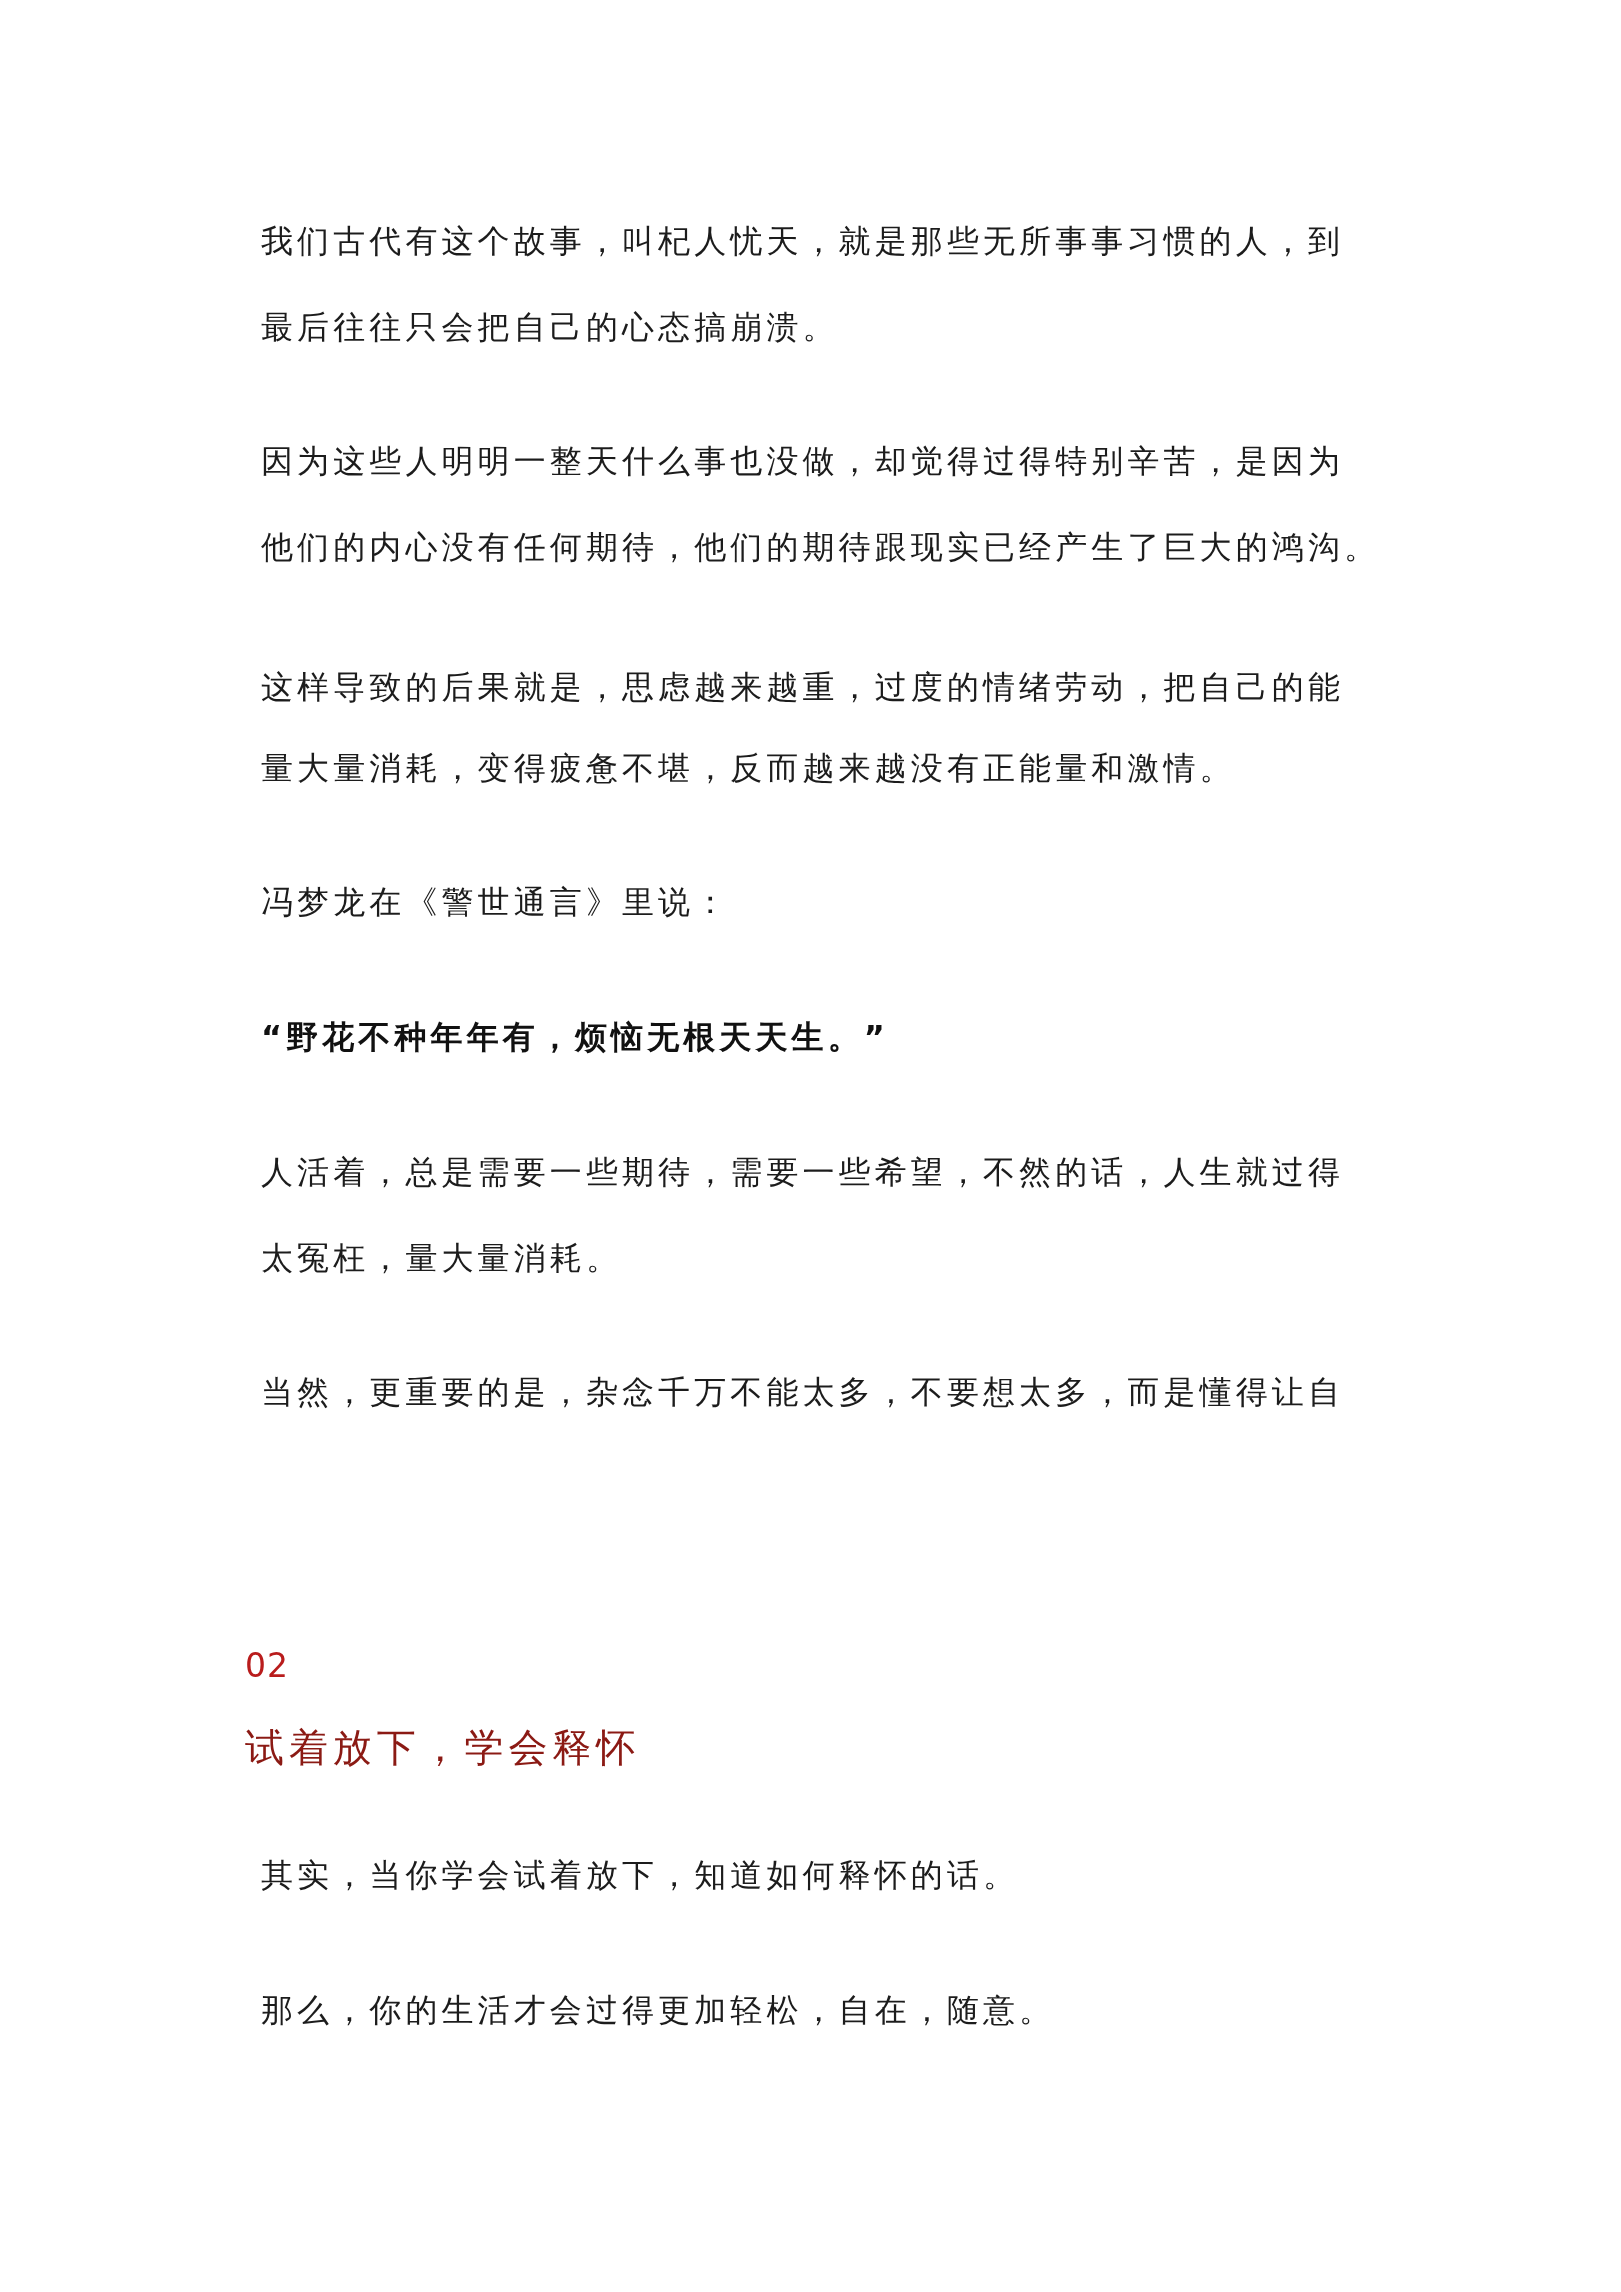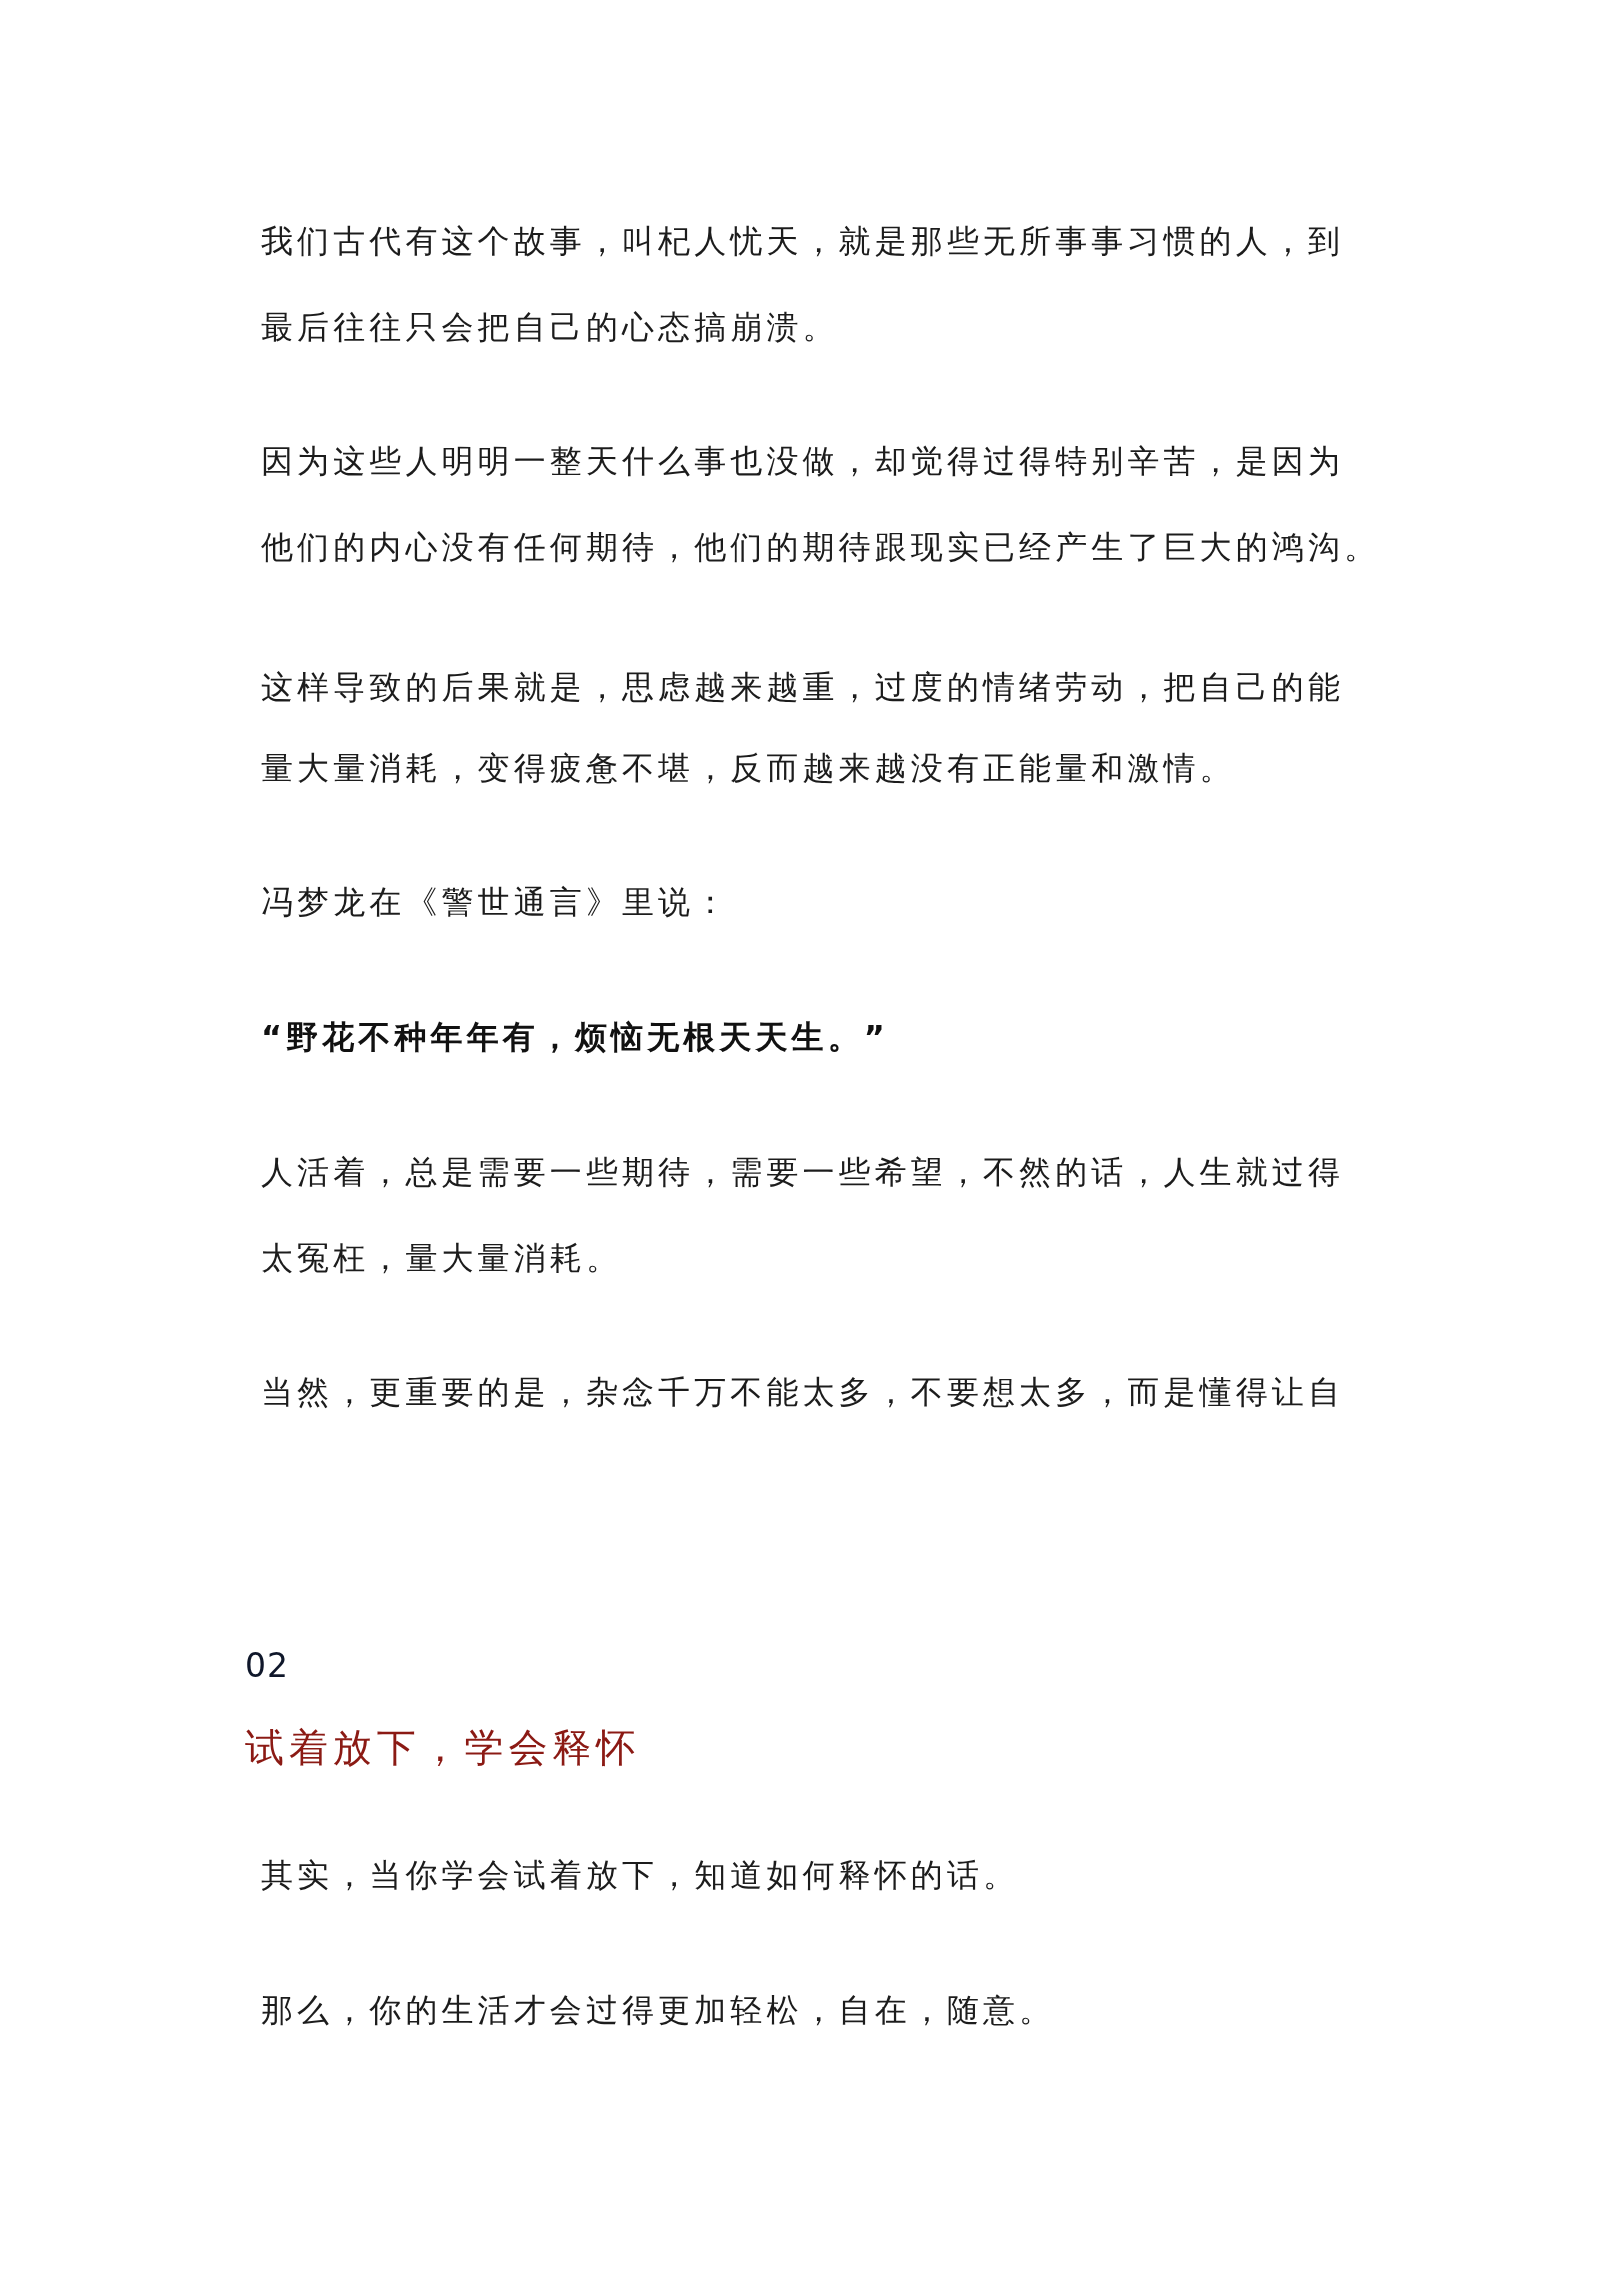--- a/index.html
+++ b/index.html
@@ -33,21 +33,21 @@
   .quote {
     font-weight: bold;
     color: #111111;
   }
   .section-num {
     position: absolute;
     left: 245px;
     top: 1646px;
     font-size: 33px;
     line-height: 39px;
-    color: #0f172a;
+    color: #b91c1c;
     letter-spacing: 1px;
   }
   .section-title {
     position: absolute;
     left: 245px;
     top: 1728px;
     font-size: 39px;
     line-height: 39px;
     font-weight: normal;
     letter-spacing: 4.9px;

